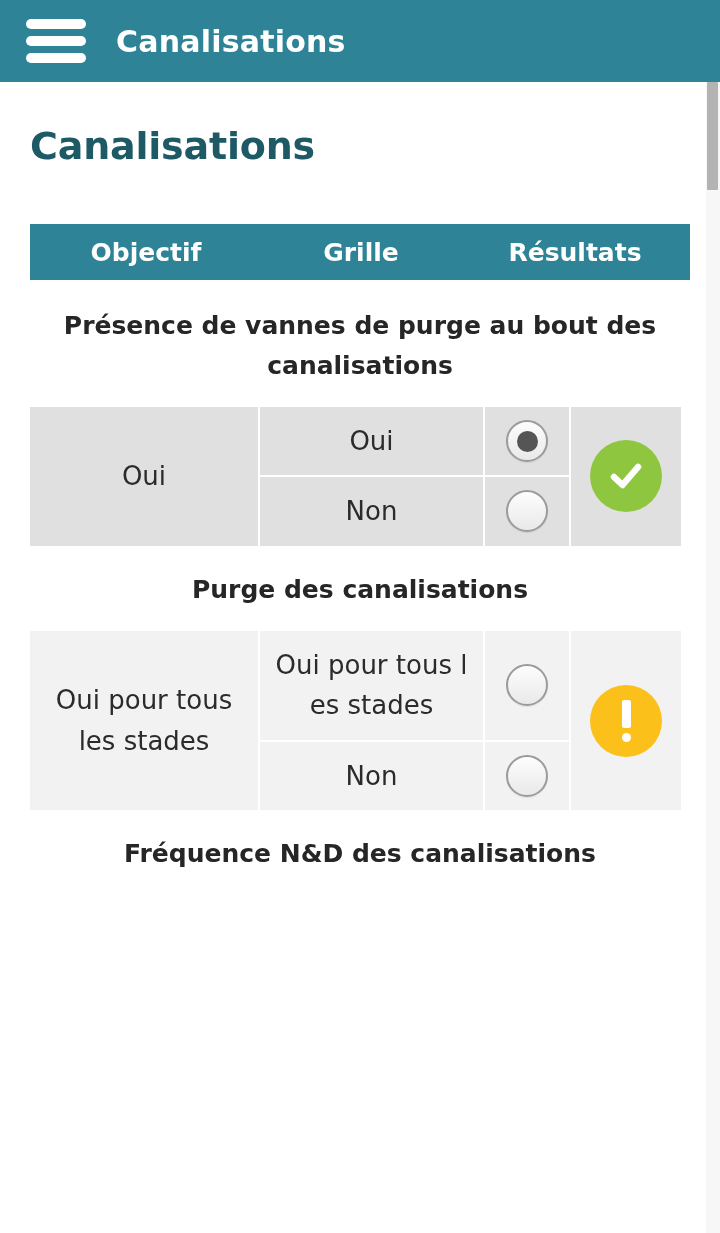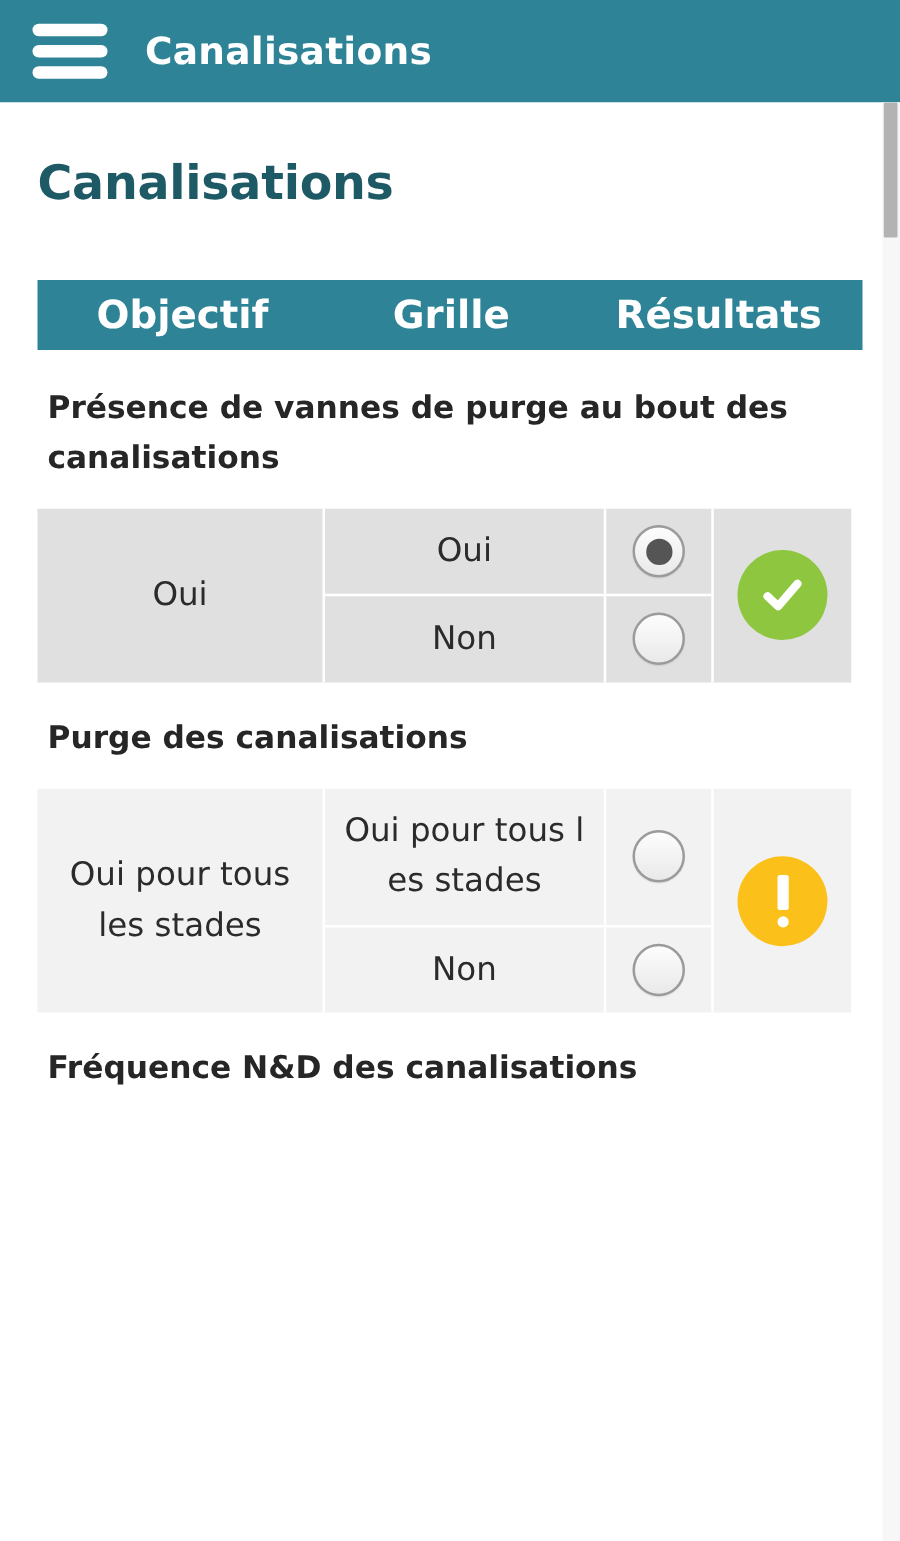--- a/index.html
+++ b/index.html
@@ -54,32 +54,33 @@
     margin: 56px 30px 0 30px;
     height: 56px;
     background: #2e8496;
     display: flex;
     align-items: center;
   }
   .tab {
     flex: 1;
     text-align: center;
     color: #ffffff;
-    font-size: 31px;
+    font-size: 25px;
     font-weight: bold;
     cursor: pointer;
     white-space: nowrap;
   }
   .tab.t-objectif { flex: 0 0 232px; }
   .tab.t-grille   { flex: 0 0 198px; }
   .tab.t-resultats{ flex: 1; }
 
   
   .q-heading {
     margin: 26px 38px 0 38px;
+    text-align: center;
     color: #262626;
     font-size: 25px;
     font-weight: bold;
     line-height: 1.58;
   }
   .q-heading.tight { margin-top: 24px; }
 
   
   .grid {
     margin: 22px 30px 0 30px;

